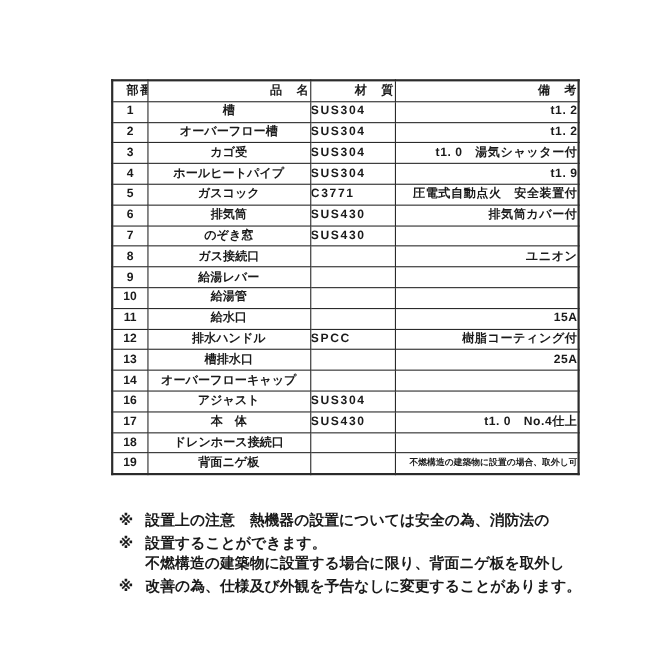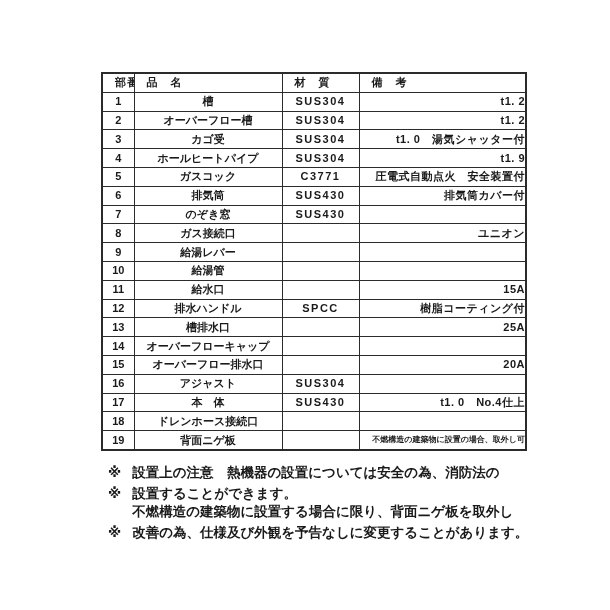--- a/index.html
+++ b/index.html
@@ -41,27 +41,27 @@
     height: 17.8px;
     padding: 0;
     font-size: 11px;
     font-weight: bold;
     line-height: 1;
     white-space: nowrap;
     overflow: hidden;
     vertical-align: middle;
   }
   table.parts th {
-    text-align: left;
+    text-align: right;
     letter-spacing: 1px;
     padding-left: 12px;
   }
   td.no       { text-align: center; }
   td.name     { text-align: center; }
-  td.material { text-align: center; letter-spacing: 1.5px; }
+  td.material { text-align: left; letter-spacing: 1.5px; }
   td.remark   { text-align: right; padding-left: 4px; letter-spacing: 0.5px; }
   td.remark.small {
     font-size: 8px;
     letter-spacing: 0;
     padding-left: 2px;
   }
 
   
   .notes {
     position: absolute;
@@ -189,26 +189,20 @@
       <td class="material"></td>
       <td class="remark">25A</td>
     </tr>
         <tr>
       <td class="no">14</td>
       <td class="name">オーバーフローキャップ</td>
       <td class="material"></td>
       <td class="remark"></td>
     </tr>
         <tr>
-      <td class="no">15</td>
-      <td class="name">オーバーフロー排水口</td>
-      <td class="material"></td>
-      <td class="remark">20A</td>
-    </tr>
-        <tr>
       <td class="no">16</td>
       <td class="name">アジャスト</td>
       <td class="material">SUS304</td>
       <td class="remark"></td>
     </tr>
         <tr>
       <td class="no">17</td>
       <td class="name">本　体</td>
       <td class="material">SUS430</td>
       <td class="remark">t1. 0　No.4仕上</td>

